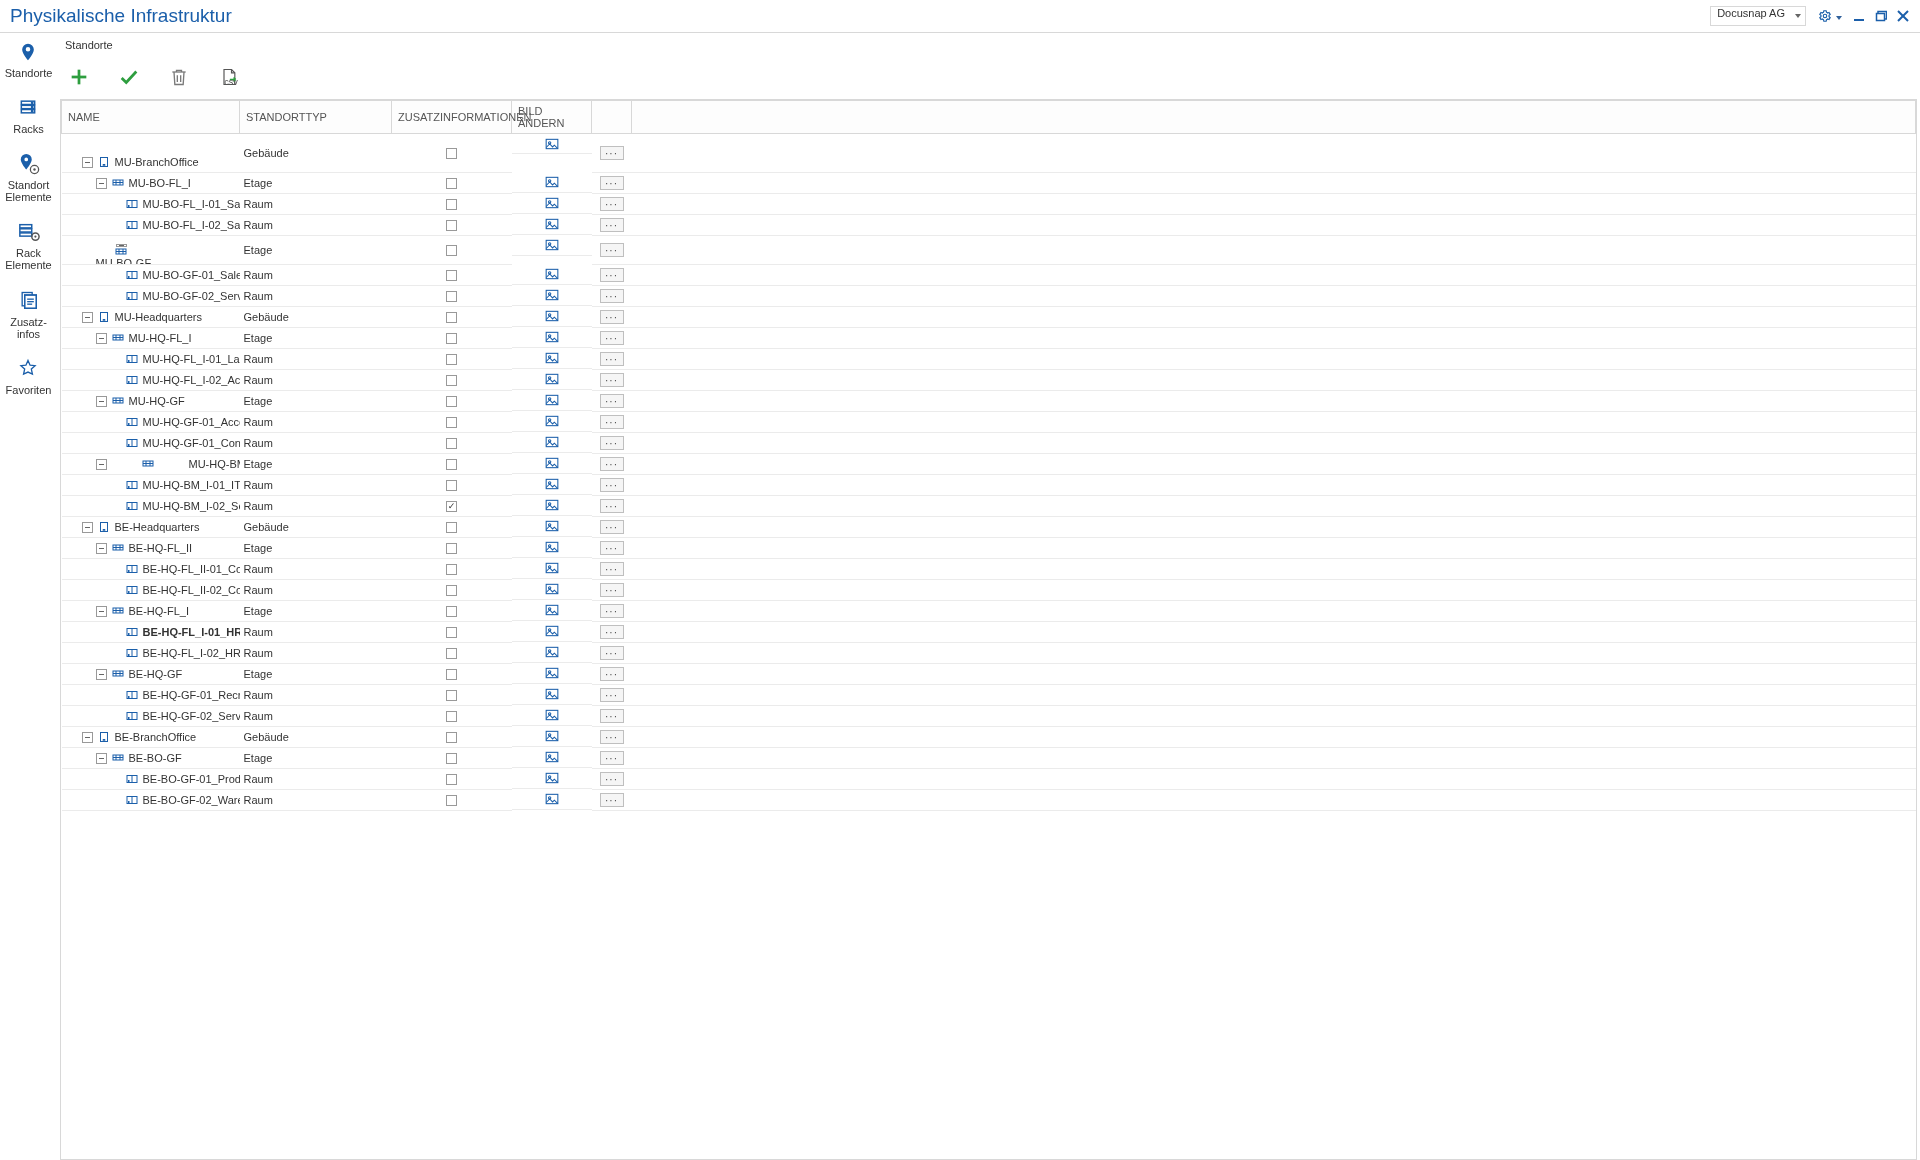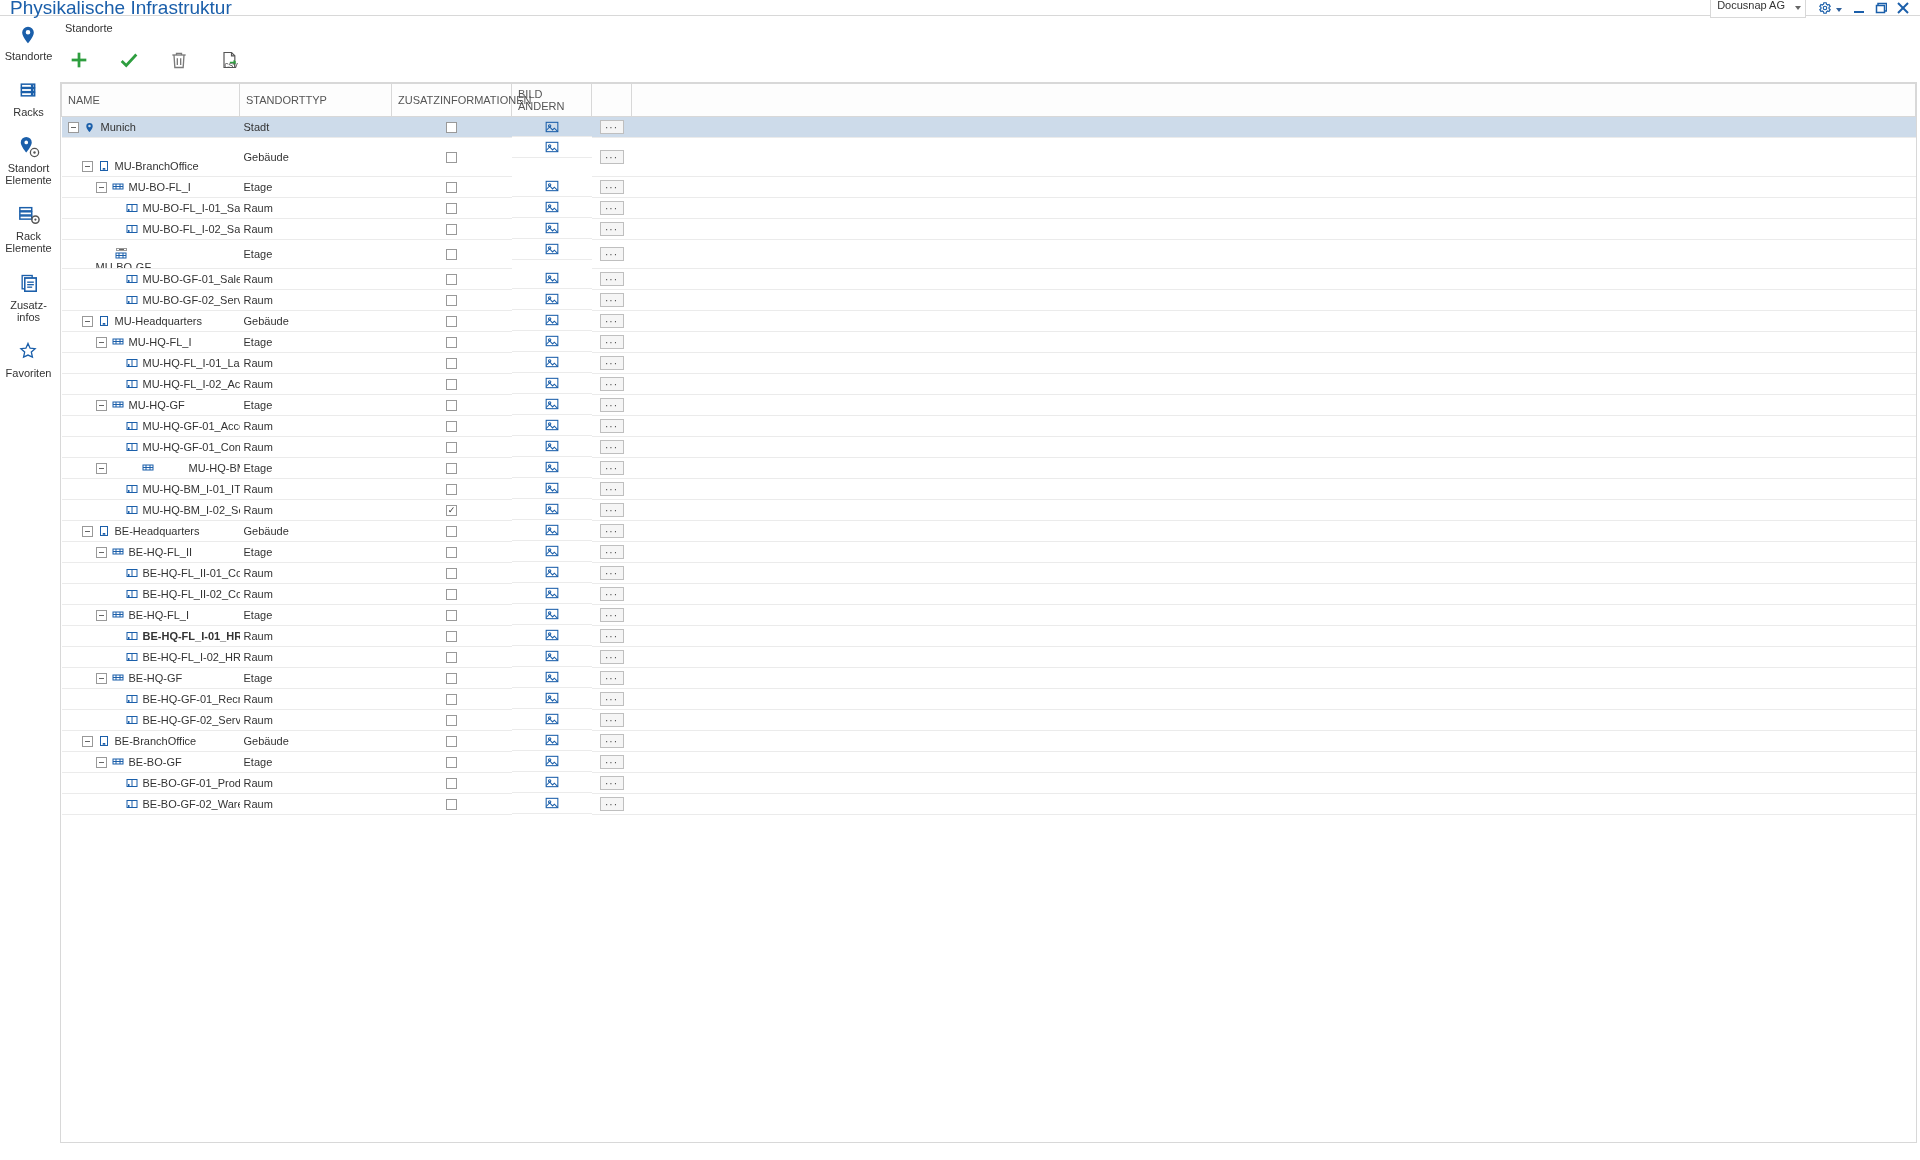--- a/index.html
+++ b/index.html
@@ -8,21 +8,21 @@
     --grey-bd:#d8d8d8;
     --grey-bg:#ffffff;
     --row-sel:#cddbea;
     --row-alt:#ffffff;
     --txt:#333;
     --muted:#555;
   }
   *{box-sizing:border-box;font-family:"Segoe UI",Arial,sans-serif;font-size:11px;color:var(--txt)}
   html,body{margin:0;padding:0;width:1920px;height:1160px;background:#fff;overflow:hidden}
   
-  .titlebar{height:16px;display:flex;align-items:center;padding:0 6px;border-bottom:1px solid var(--grey-bd)}
+  .titlebar{height:33px;display:flex;align-items:center;padding:0 6px;border-bottom:1px solid var(--grey-bd)}
   .page-title{font-size:19px;color:var(--accent);font-weight:400;margin-left:4px}
   .titlebar .spacer{flex:1}
   .win-sel{border:1px solid var(--grey-bd);height:20px;padding:0 20px 0 6px;color:#333;position:relative;margin-right:8px;background:#fff}
   .win-sel::after{content:"";position:absolute;right:4px;top:7px;width:0;height:0;border-left:3px solid transparent;border-right:3px solid transparent;border-top:4px solid #666}
   .win-ico{width:18px;height:18px;display:flex;align-items:center;justify-content:center;color:var(--accent);margin:0 2px;cursor:pointer}
   .win-ico svg *{stroke:var(--accent)}
   .drop-arrow{width:8px;margin-right:4px}
   
   .shell{display:flex;height:calc(100% - 30px)}
   .leftnav{width:57px;border-right:0px solid var(--grey-bd);display:flex;flex-direction:column;align-items:center;padding-top:8px;gap:18px}
@@ -206,44 +206,20 @@
           <tr>
             <th>Name</th>
             <th>Standorttyp</th>
             <th>Zusatzinformationen</th>
             <th>Bild ändern</th>
             <th></th>
             <th></th>
           </tr>
         </thead>
         <tbody id="grid-body">
-            <tr class="selected">
-              <td class="name"><span class="ind" style="padding-left: 0px;">
-                  <span class="tw "></span>
-                  <span class="row-ico">
-                    <svg width="11" height="13" viewBox="0 0 24 24" fill="#1b5faa">
-                      <path d="M12 2a7 7 0 0 0-7 7c0 5 7 13 7 13s7-8 7-13a7 7 0 0 0-7-7zm0 9.5A2.5 2.5 0 1 1 12 6a2.5 2.5 0 0 1 0 5.5z"></path>
-                    </svg>
-                  </span>
-                  <span>Munich</span>
-                </span></td>
-              <td class="type">Stadt</td>
-              <td style="text-align: center;">
-                <span class="cb"></span>
-              </td>
-              <td class="img-ico">
-                <svg width="14" height="12" viewBox="0 0 24 20" fill="none" stroke="#1b5faa" stroke-width="1.8">
-                  <rect x="2" y="2" width="20" height="16"></rect>
-                  <circle cx="8" cy="8" r="2"></circle>
-                  <path d="M2 16l6-6 5 5 3-3 6 6"></path>
-                </svg>
-              </td>
-              <td style="text-align: center;"><span class="more-btn">···</span></td>
-              <td></td>
-            </tr>
             <tr>
               <td class="name"><span class="ind" style="padding-left: 14px; margin-top: 18px;">
                   <span class="tw "></span>
                   <span class="row-ico">
                     <svg width="12" height="12" viewBox="0 0 24 24" fill="none" stroke="#1b5faa" stroke-width="2">
                       <rect x="5" y="3" width="14" height="18"></rect>
                       <line x1="9" y1="7" x2="9" y2="7.01"></line>
                       <line x1="15" y1="7" x2="15" y2="7.01"></line>
                       <line x1="9" y1="11" x2="9" y2="11.01"></line>
                       <line x1="15" y1="11" x2="15" y2="11.01"></line>

